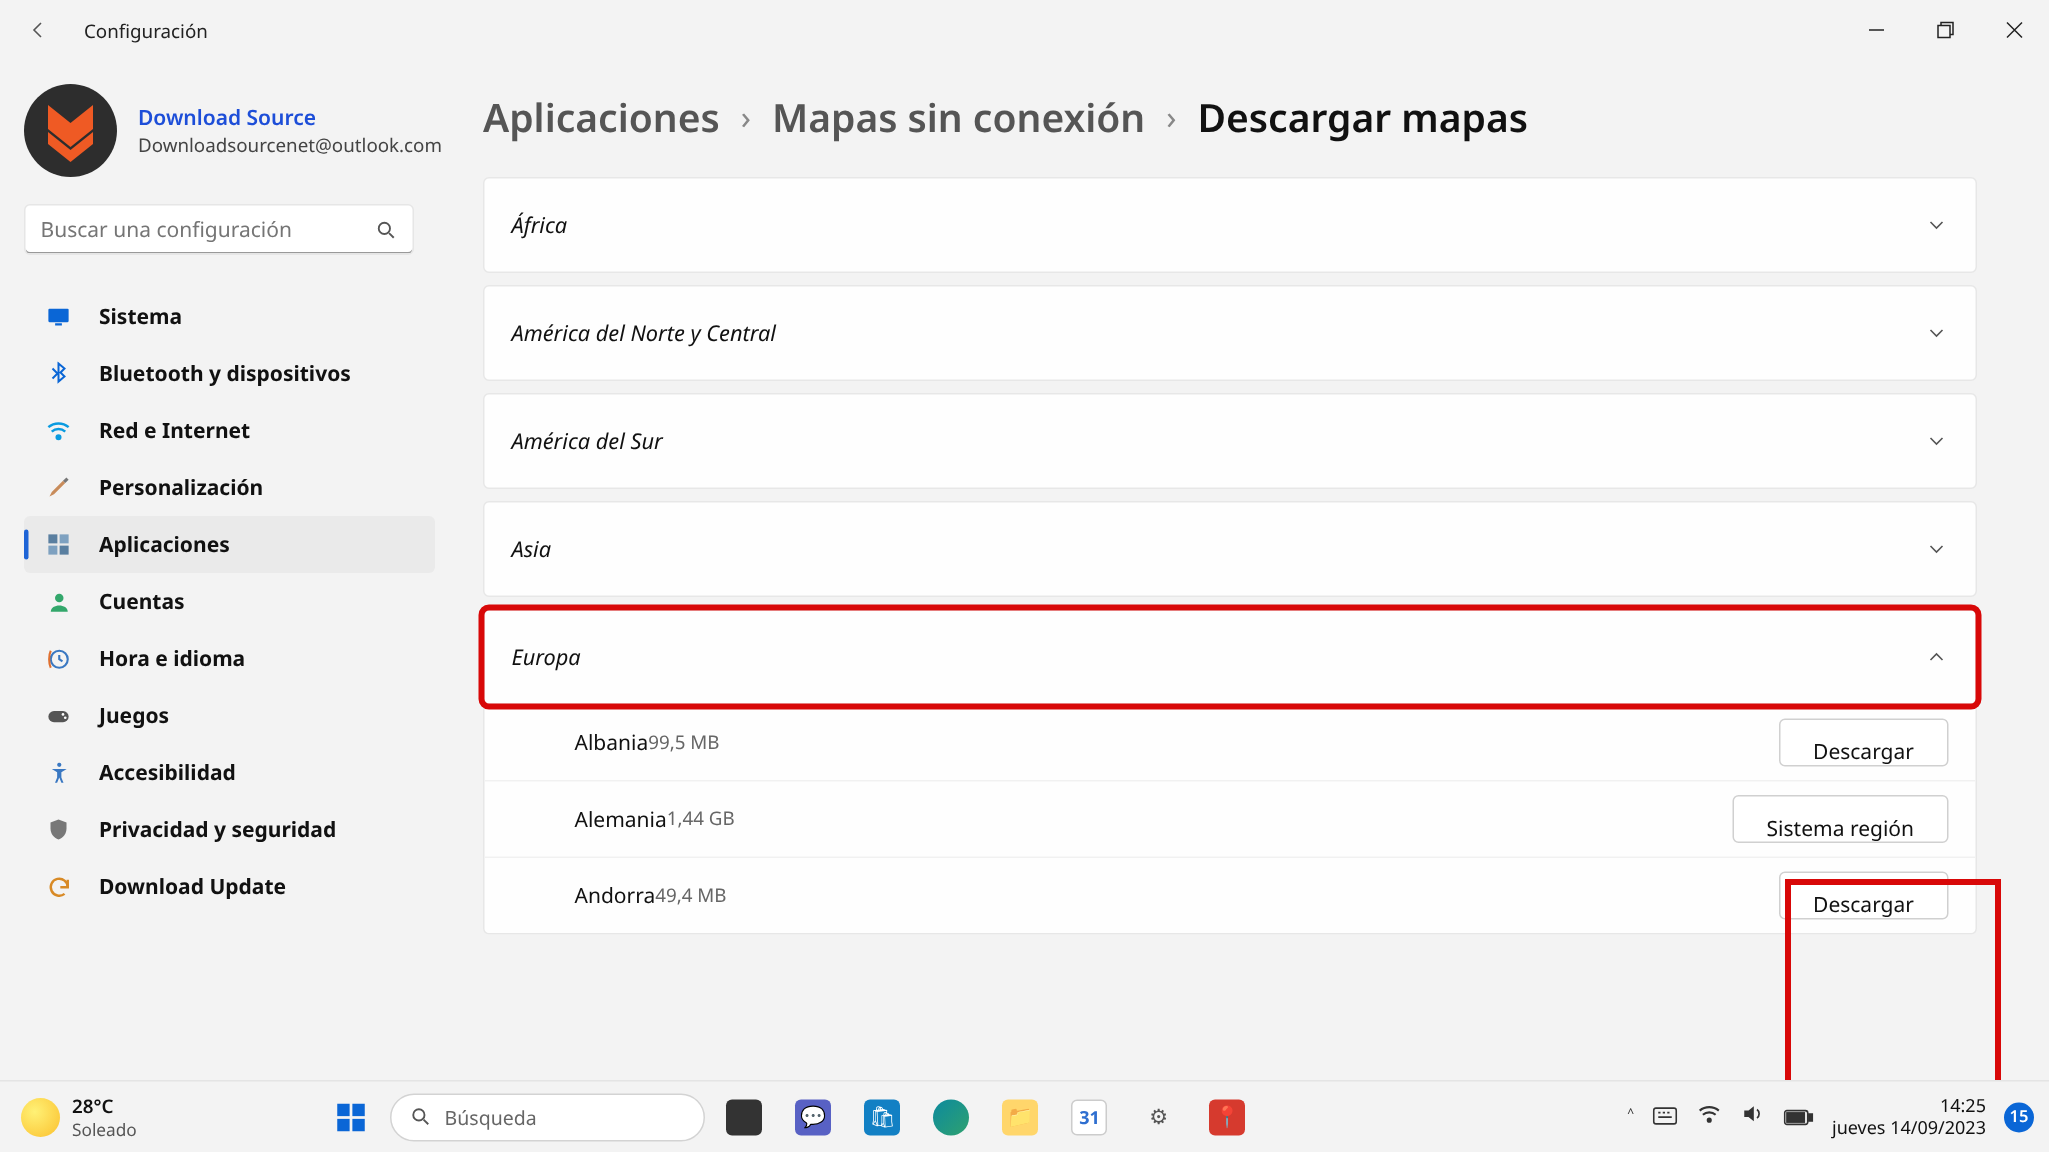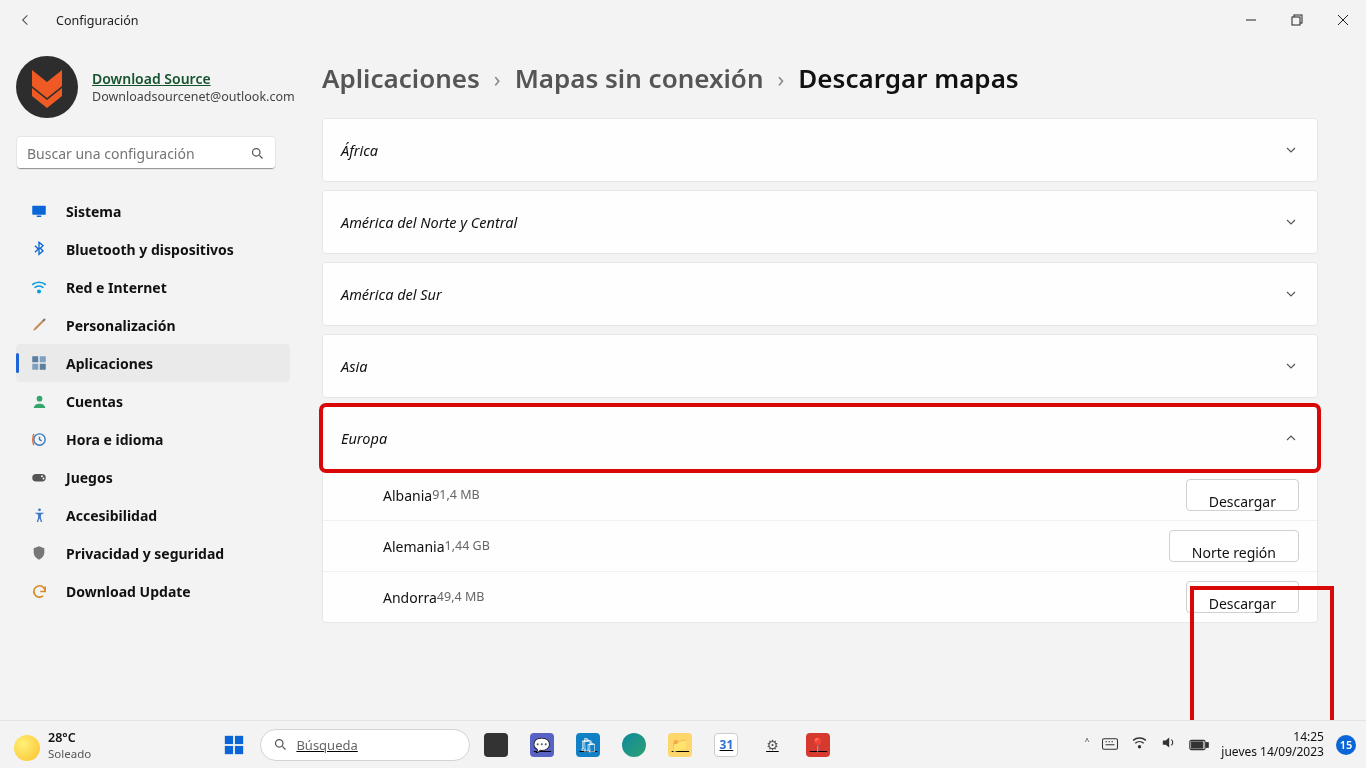--- a/index.html
+++ b/index.html
@@ -25,21 +25,21 @@
   
   .sidebar {
     width: 302px;
     padding-left: 16px; padding-right: 12px;
   }
   .account { display:flex; align-items:center; gap:14px; margin-top:16px; margin-bottom:18px; }
   .account .avatar {
     width: 62px; height:62px; border-radius:50%;
     display:flex; align-items:center; justify-content:center;
   }
-  .account .name { font-size:14px; font-weight:600; color:#14532d;text-decoration:underline; }
+  .account .name { font-size:14px; font-weight:600; color:#1d4ed8; }
   .account .email{ font-size:12.5px; color:#444; }
 
   .search {
     width: 260px; height:34px;
     background:#fff; border:1px solid #e6e6e6; border-radius:4px;
     display:flex; align-items:center; padding:0 10px;
     box-shadow: inset 0 -1px 0 #999;
   }
   .search input { border:none; outline:none; flex:1; background:transparent; font-size:14px; color:#333; font-family:inherit;}
   .search .mag { color:#555; }
@@ -98,25 +98,25 @@
     position:absolute; right:32px; top:546px; width:144px; height:166px;
     border:4px solid #d80808; pointer-events:none;
   }
 
   
   .taskbar {
     position:absolute; left:0; right:0; bottom:0; height:48px;
     background:#f3f3f3; border-top:1px solid #e4e4e4;
     display:flex; align-items:center; padding-left:14px;
   }
-  .taskbar .weather{ display:flex; align-items:flex-end; gap:8px; }
+  .taskbar .weather{ display:flex; align-items:center; gap:8px; }
   .taskbar .weather .sun{ width:26px;height:26px;border-radius:50%;background:radial-gradient(circle at 35% 35%, #fff176, #fbc02d);}
   .taskbar .weather .t1{font-size:12.5px;font-weight:600;color:#111;}
   .taskbar .weather .t2{font-size:11.5px;color:#555;}
-  .taskbar .center{margin-left:auto;margin-right:auto;display:flex;align-items:center;gap:6px;text-decoration:underline;}
+  .taskbar .center{margin-left:auto;margin-right:auto;display:flex;align-items:center;gap:6px;}
   .taskbar .center .tile{width:40px;height:40px;display:flex;align-items:center;justify-content:center;}
   .taskbar .center .searchpill{
     width:210px;height:32px;border:1px solid #d3d3d3;border-radius:16px;background:#fff;
     display:flex;align-items:center;padding:0 12px;gap:8px;font-size:13px;color:#666;
   }
   .taskbar .tray{margin-left:auto;display:flex;align-items:center;gap:12px;padding-right:10px;}
   .taskbar .tray .clock{font-size:12px;text-align:right;color:#111;line-height:1.2;}
   .taskbar .tray .notif{width:20px;height:20px;border-radius:50%;background:#0a66d6;color:#fff;font-size:11px;display:flex;align-items:center;justify-content:center;font-weight:600;}
 
   
@@ -319,30 +319,30 @@
       <span>Europa</span>
       <svg class="chev" width="16" height="16" viewBox="0 0 24 24" fill="none" stroke="currentColor" stroke-width="1.6">
           <path d="M6 15l6-6 6 6"></path>
         </svg>
     </div>
 
     <div class="sublist">
       <div class="row">
         <div class="col">
           <div class="name">Albania</div>
-          <div class="size">91,4 MB</div>
+          <div class="size">99,5 MB</div>
         </div>
         <button>Descargar</button>
       </div>
       <div class="row">
         <div class="col">
           <div class="name">Alemania</div>
           <div class="size">1,44 GB</div>
         </div>
-        <button>Norte región</button>
+        <button>Sistema región</button>
       </div>
       <div class="row">
         <div class="col">
           <div class="name">Andorra</div>
           <div class="size">49,4 MB</div>
         </div>
         <button>Descargar</button>
       </div>
     </div>
 

